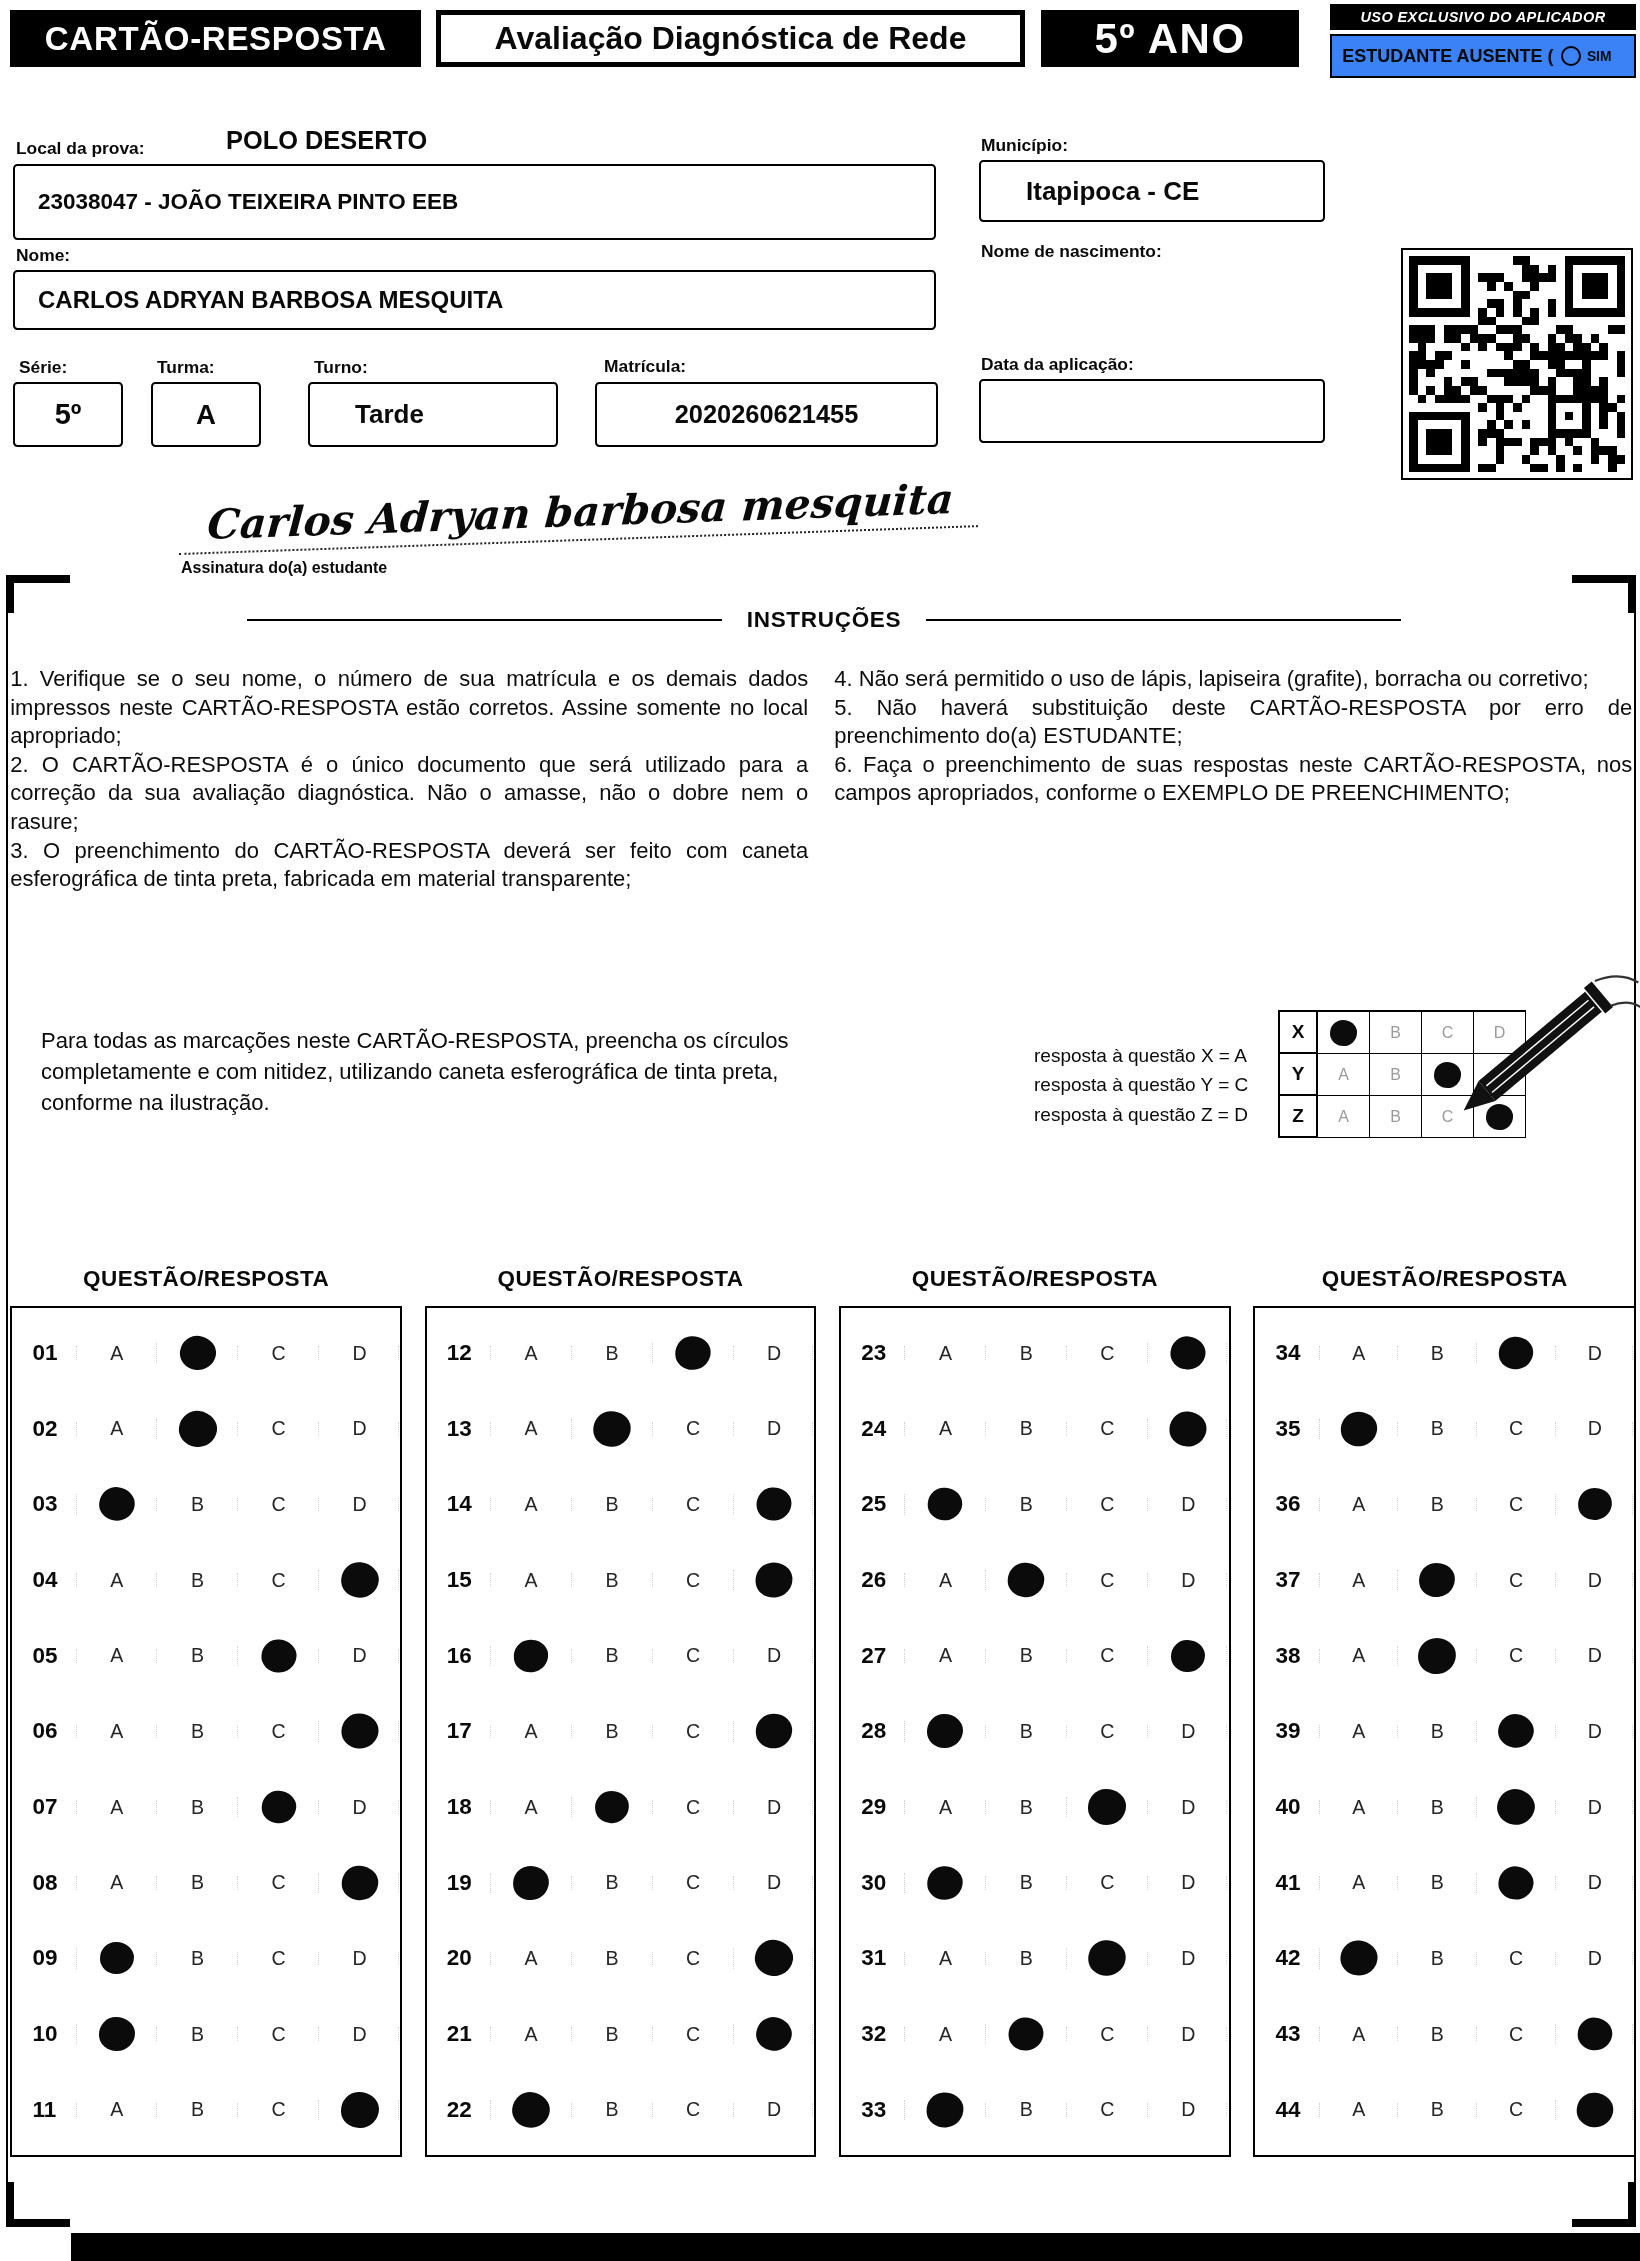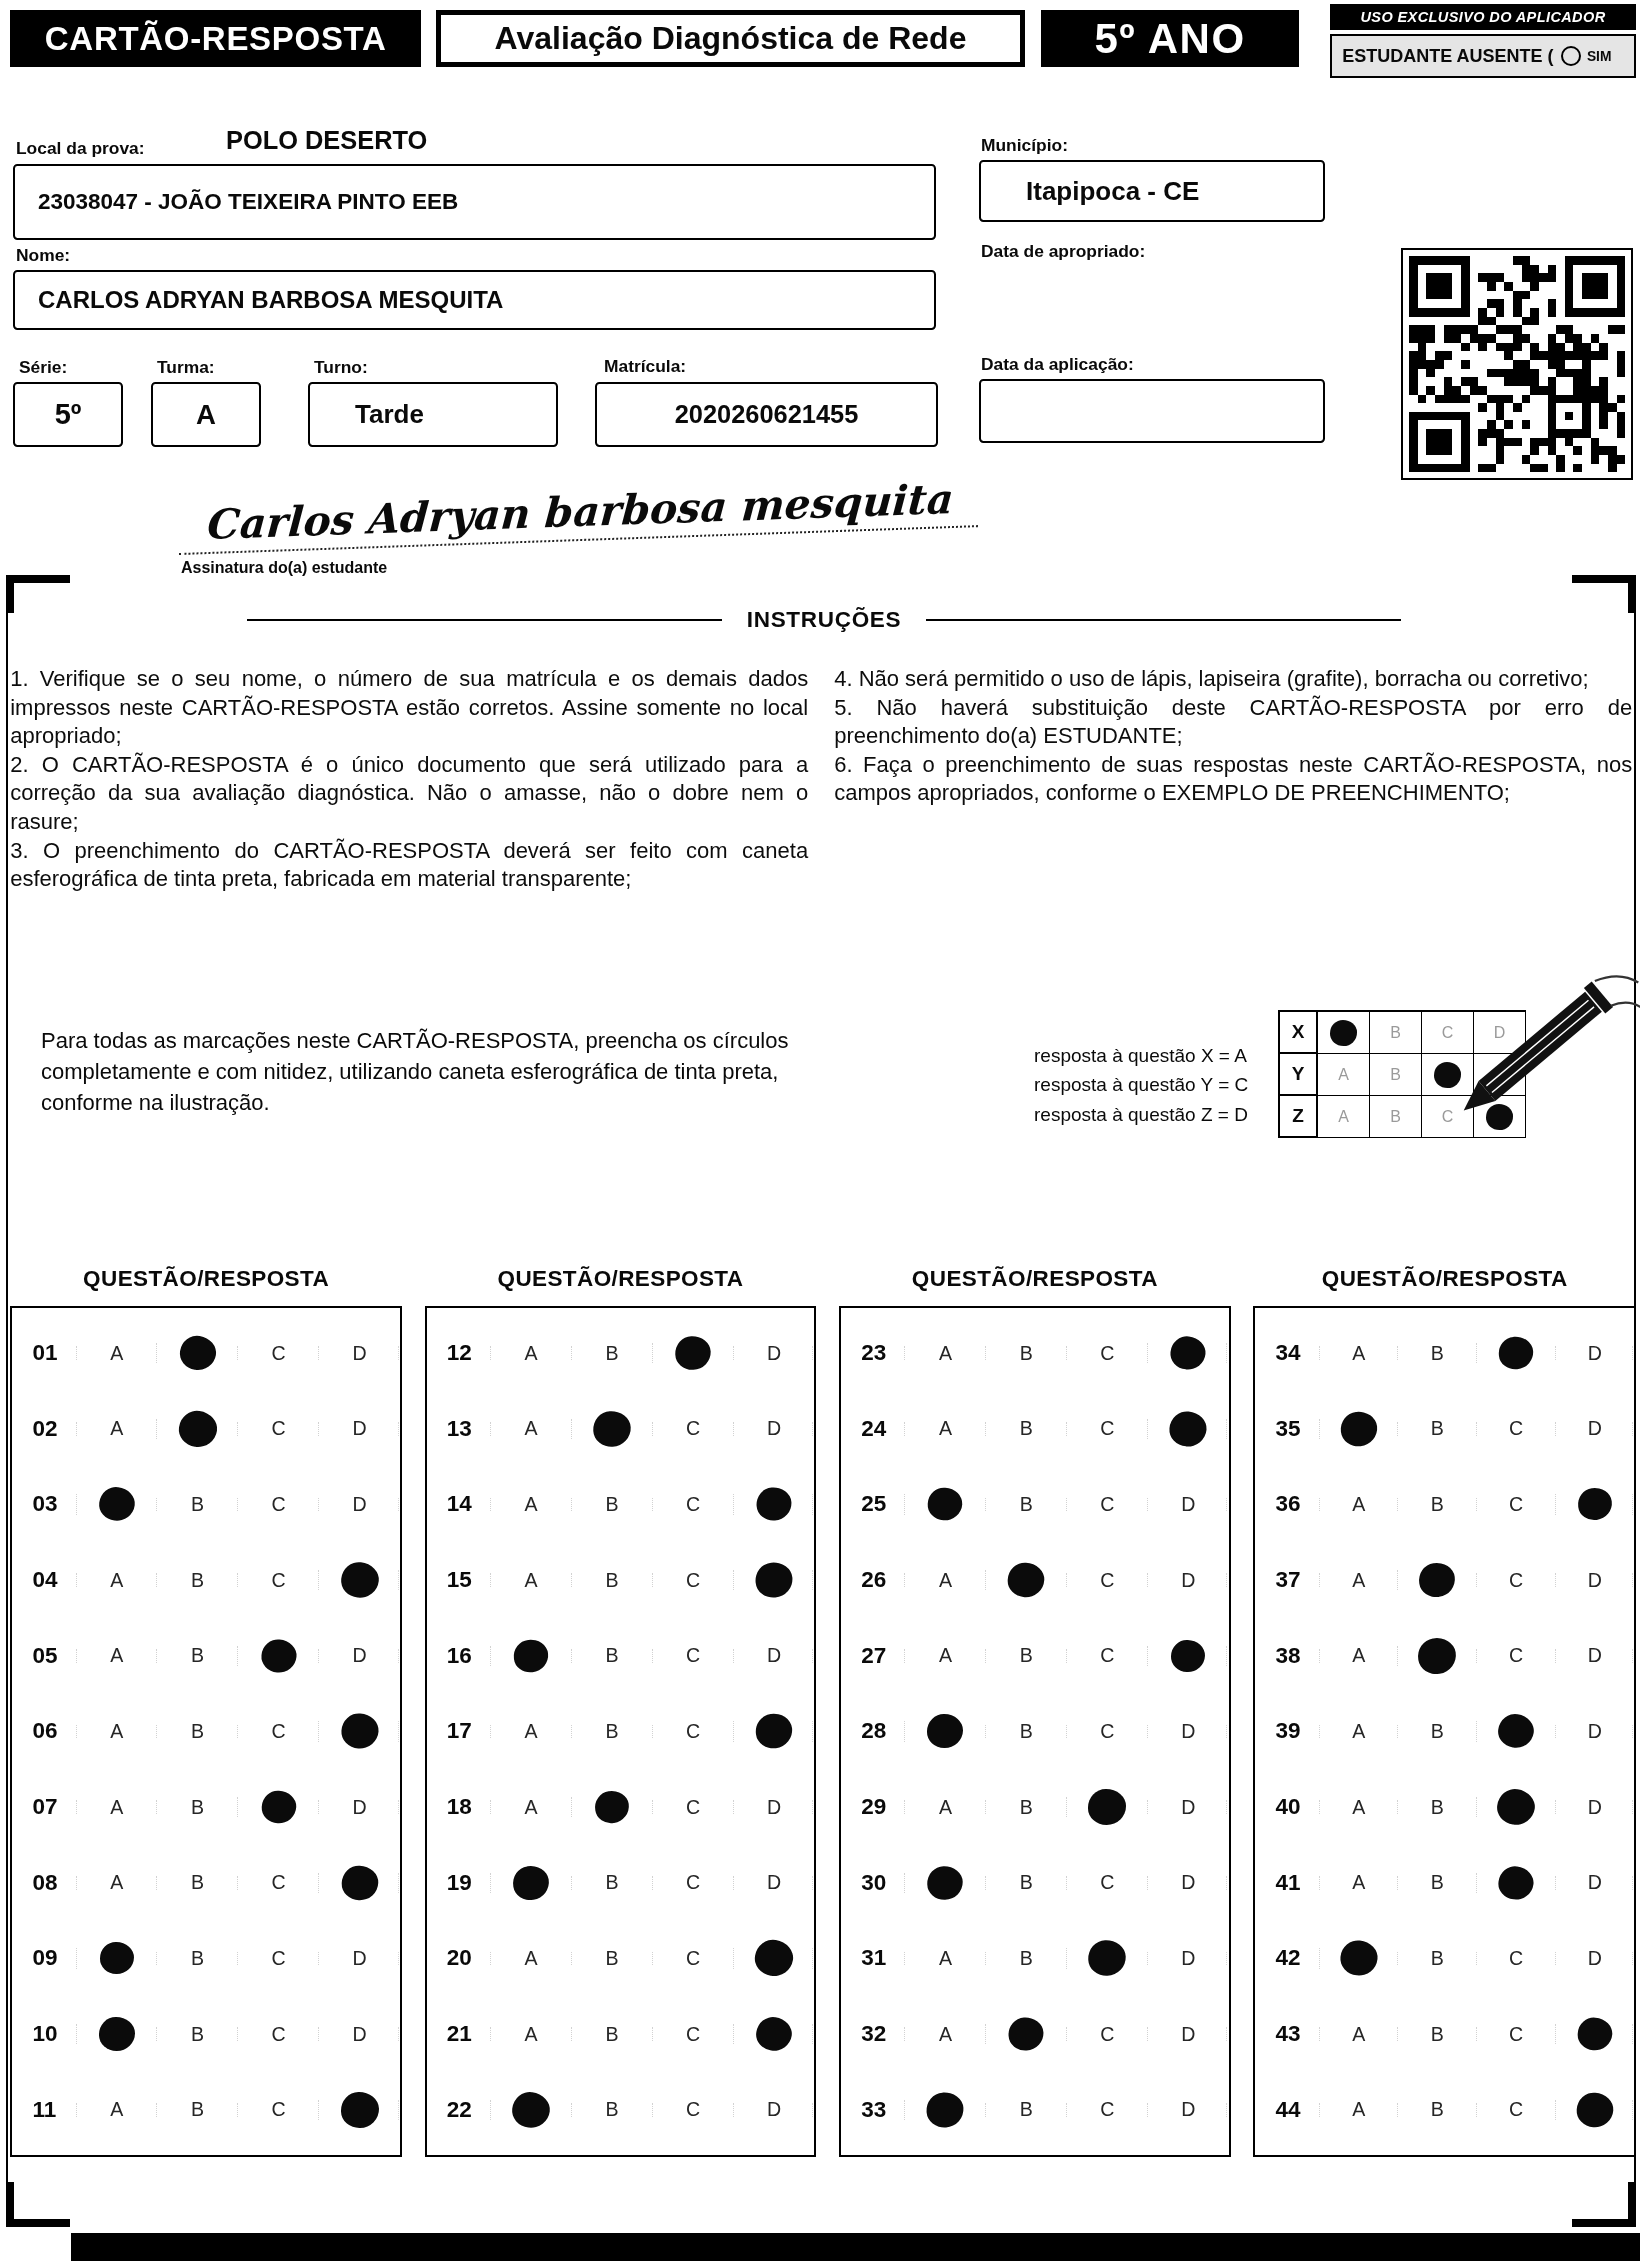--- a/index.html
+++ b/index.html
@@ -16,21 +16,21 @@
     font-size:33px; font-weight:bold; letter-spacing:0.7px;
     display:flex; align-items:center; justify-content:center; }
   .hdr-sub { left:436px; top:10.2px; width:589px; height:57px; background:#fff; border:5.8px solid #000;
     font-size:32px; font-weight:bold; display:flex; align-items:center; justify-content:center; }
   .hdr-grade { left:1041px; top:10.2px; width:258px; height:57px; background:#000; color:#fff;
     font-size:42px; font-weight:bold; letter-spacing:1.5px;
     display:flex; align-items:center; justify-content:center; }
   .aplicador { left:1330px; top:4.4px; width:306px; height:26px; background:#000; color:#fff;
     font-size:14.5px; font-weight:bold; font-style:italic; letter-spacing:0.4px;
     display:flex; align-items:center; justify-content:center; }
-  .absent { left:1330px; top:34px; width:306px; height:44px; border:2.9px solid #000; background:#e5e5e5;
+  .absent { left:1330px; top:34px; width:306px; height:44px; border:2.9px solid #000; background:#3b82f6;
     display:flex; align-items:center; padding:0 10.2px; font-size:18px; font-weight:bold; }
   .absent .bubble { width:20.3px; height:20.3px; border:2.2px solid #000; border-radius:50%;
     margin:0 5.8px 0 7.3px; flex:none; }
   .absent .sim { font-size:13.8px; }
 
   
   .flabel { font-size:17.4px; font-weight:bold; }
   .l-local { left:16px;  top:138px; }
   .v-local { left:226px; top:126px; font-size:25.4px; font-weight:bold; }
   .box { border:2.9px solid #000; border-radius:4.4px; background:#fff;
@@ -135,21 +135,21 @@
     <span class="sim">SIM</span>
   </div>
 
   <div class="abs flabel l-local">Local da prova:</div>
   <div class="abs v-local">POLO DESERTO</div>
   <div class="abs box b-school">23038047 - JOÃO TEIXEIRA PINTO EEB</div>
   <div class="abs flabel l-mun">Município:</div>
   <div class="abs box b-mun">Itapipoca - CE</div>
   <div class="abs flabel l-nome">Nome:</div>
   <div class="abs box b-nome">CARLOS ADRYAN BARBOSA MESQUITA</div>
-  <div class="abs flabel l-nasc">Data de apropriado:</div>
+  <div class="abs flabel l-nasc">Nome de nascimento:</div>
   <div class="abs flabel l-serie">Série:</div>
   <div class="abs box b-serie">5º</div>
   <div class="abs flabel l-turma">Turma:</div>
   <div class="abs box b-turma">A</div>
   <div class="abs flabel l-turno">Turno:</div>
   <div class="abs box b-turno">Tarde</div>
   <div class="abs flabel l-matr">Matrícula:</div>
   <div class="abs box b-matr">2020260621455</div>
   <div class="abs flabel l-apl">Data da aplicação:</div>
   <div class="abs box b-apl"></div>

